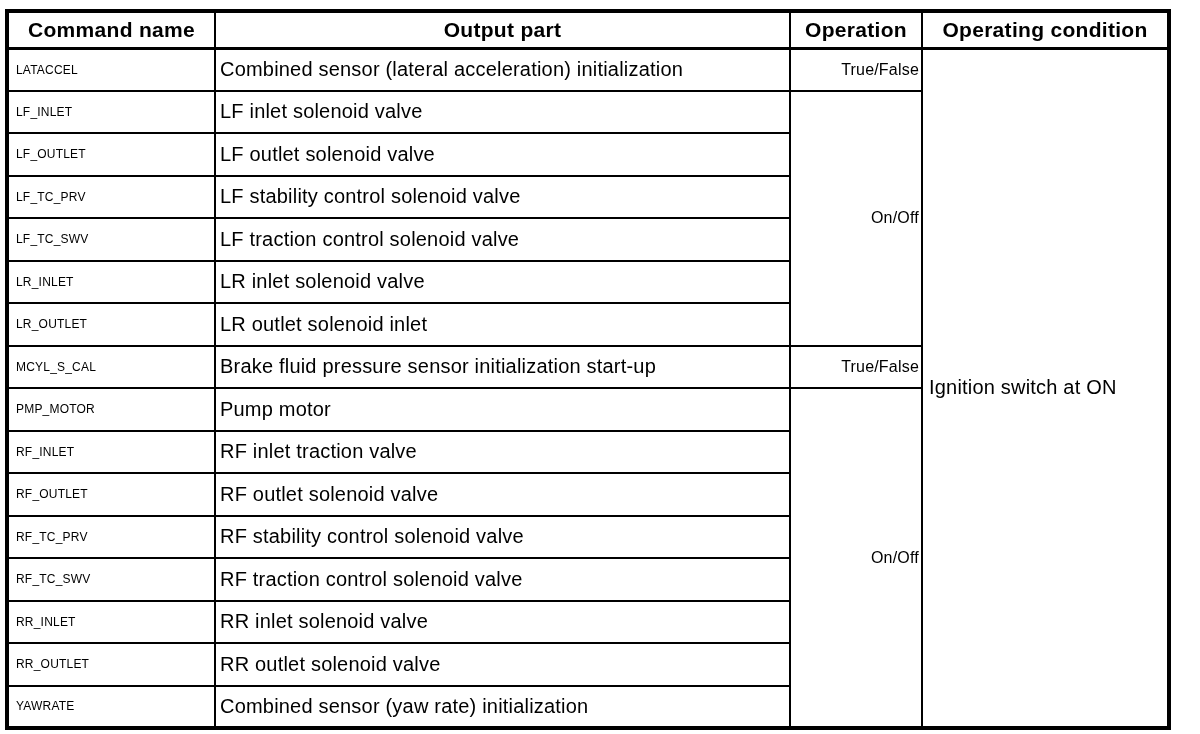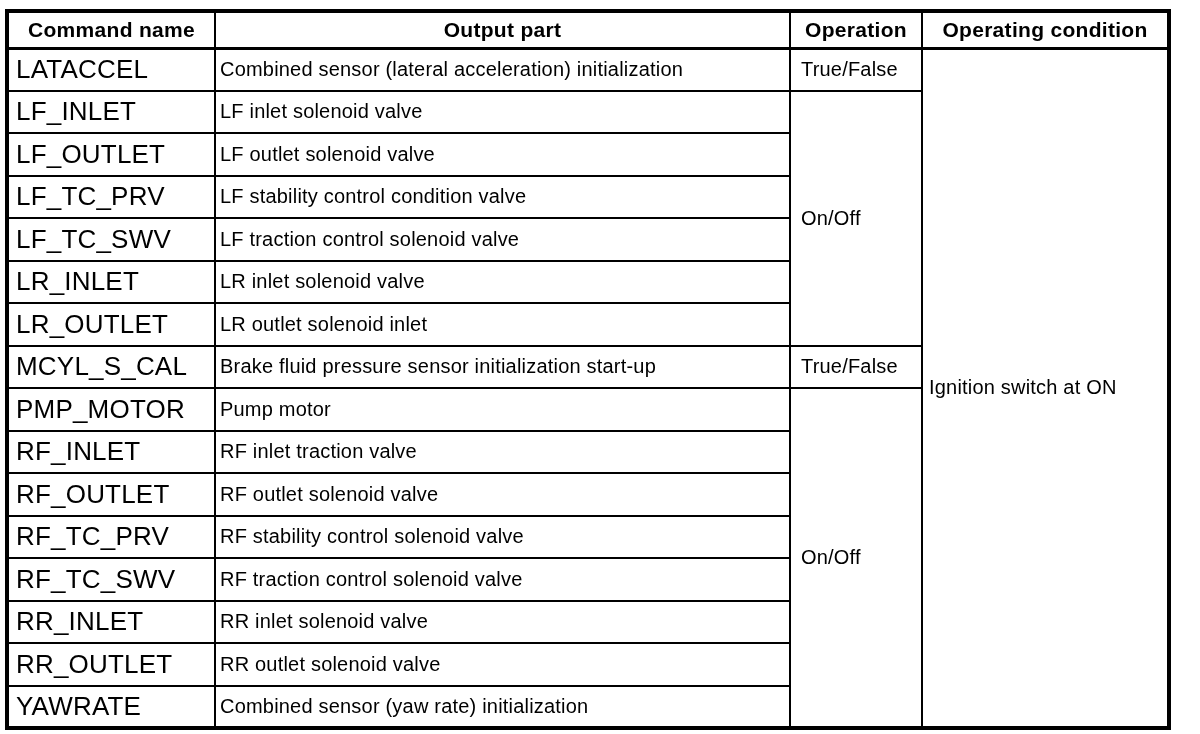--- a/index.html
+++ b/index.html
@@ -46,35 +46,35 @@
 
   table.cmd-table th {
     font-size: 21px;
     font-weight: bold;
     text-align: center;
     letter-spacing: 0.3px;
     padding: 0 2px;
     border-bottom-width: 3px;
   }
   td.cmd {
-    font-size: 26px;
+    font-size: 12px;
     text-align: left;
     padding: 0 4px 0 7px;
     letter-spacing: 0.2px;
   }
   td.out {
     font-size: 20px;
     text-align: left;
     padding: 0 4px 0 4px;
     letter-spacing: 0.2px;
   }
   td.op {
-    font-size: 20px;
-    text-align: left;
-    padding: 0 10px;
+    font-size: 16px;
+    text-align: right;
+    padding: 0 2px;
     letter-spacing: 0.2px;
   }
   td.cond {
     font-size: 20px;
     text-align: left;
     padding: 0 4px 0 6px;
     letter-spacing: 0.2px;
     margin-left: 48px;
   }
 </style>
@@ -108,21 +108,21 @@
         <td class="cmd">LF_INLET</td>
         <td class="out">LF inlet solenoid valve</td>
         <td class="op" rowspan="6">On/Off</td>
       </tr>
       <tr>
         <td class="cmd">LF_OUTLET</td>
         <td class="out">LF outlet solenoid valve</td>
       </tr>
       <tr>
         <td class="cmd">LF_TC_PRV</td>
-        <td class="out">LF stability control condition valve</td>
+        <td class="out">LF stability control solenoid valve</td>
       </tr>
       <tr>
         <td class="cmd">LF_TC_SWV</td>
         <td class="out">LF traction control solenoid valve</td>
       </tr>
       <tr>
         <td class="cmd">LR_INLET</td>
         <td class="out">LR inlet solenoid valve</td>
       </tr>
       <tr>

